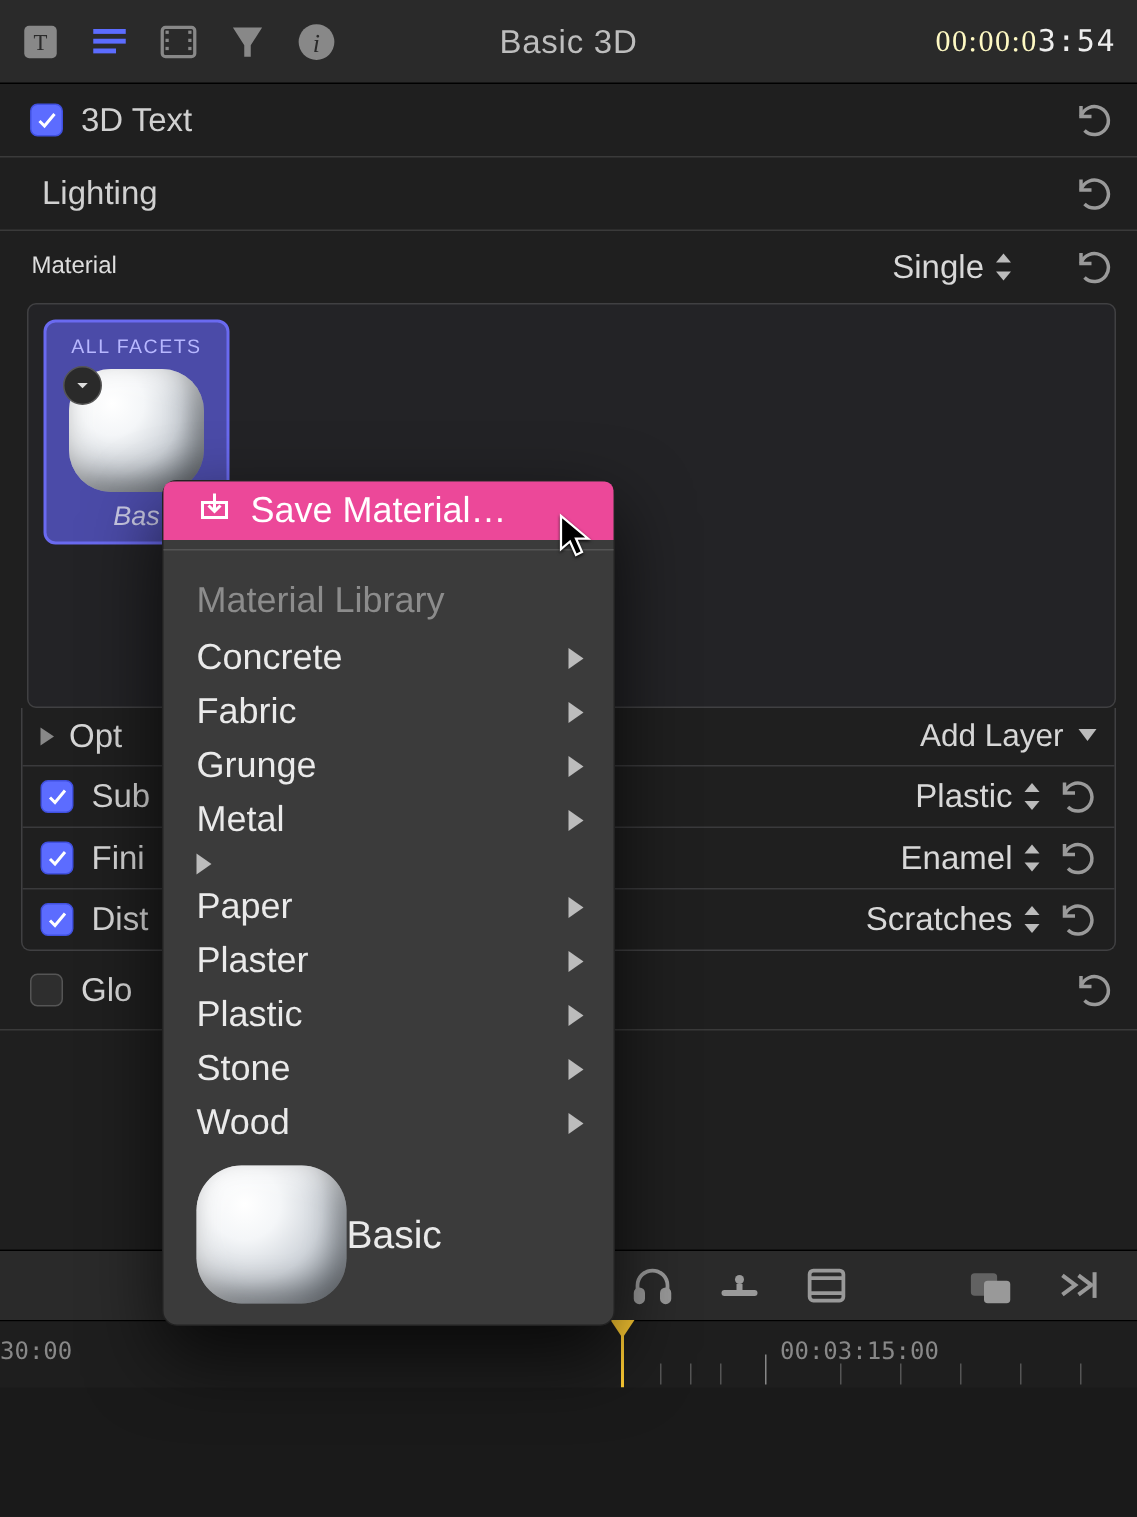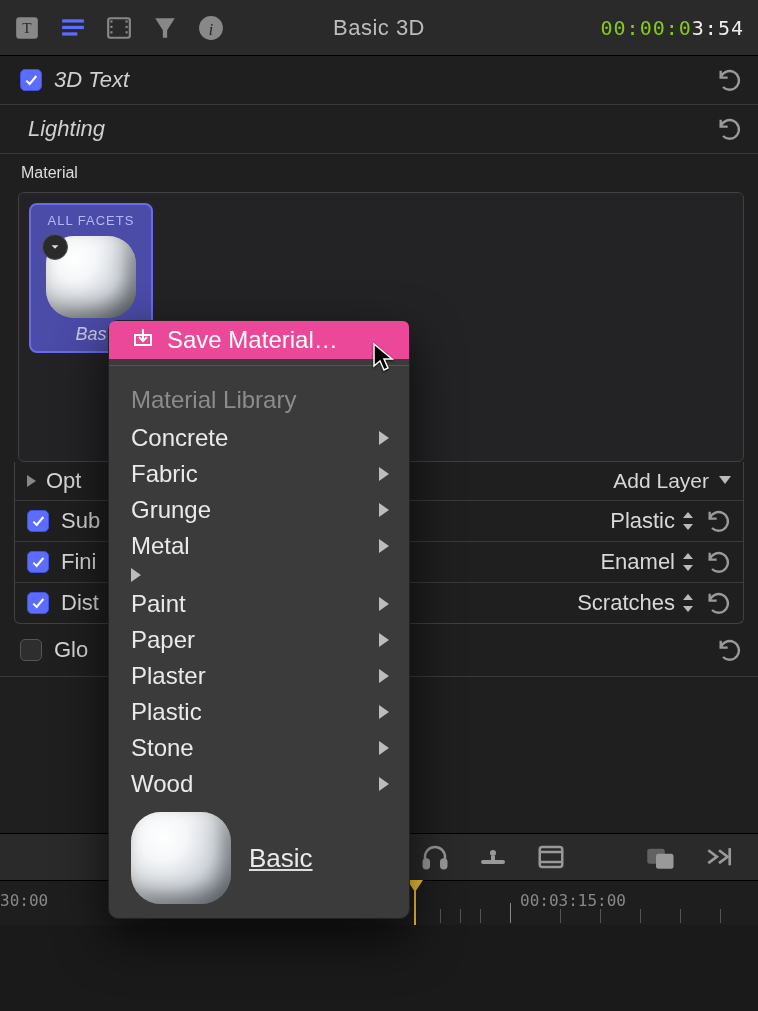--- a/index.html
+++ b/index.html
@@ -3,29 +3,29 @@
 <meta charset="utf-8">
 <style>
   * { box-sizing: border-box; margin: 0; padding: 0; }
   html, body { width: 758px; height: 1011px; background: #1f1f1f; font-family: -apple-system, "Helvetica Neue", Arial, sans-serif; color: #ddd; overflow: hidden; }
 
   
   .topbar { height: 56px; display: flex; align-items: center; padding: 0 14px; border-bottom: 1px solid #000; background: #2a2a2a; justify-content: space-between;}
   .topbar-left { display: flex; gap: 20px; align-items: center;}
   .topbar-title { flex:1; text-align:center; font-size:22px; color:#bdbdbd; letter-spacing:.5px; position:absolute; left:0; right:0; pointer-events:none;}
   .topbar-right { font-family: ui-monospace, Menlo, monospace; font-size:20px; letter-spacing:1px;}
-  .tc-dim { color:#84cc16;}
+  .tc-dim { color:#fef9c3;font-family:Liberation Serif, serif;}
   .tc-lit { color:#eee;}
 
   .tb-icon{ width:26px; height:26px; display:flex; align-items:center; justify-content:center; color:#888;}
   .tb-icon.active { color:#5c6cff;}
 
   
   .inspector { padding: 0; }
-  .section { border-bottom: 1px solid #3a3a3a; padding: 10px 14px 10px 20px; display:flex; align-items:center; justify-content:space-between;font-style:italic;}
+  .section { border-bottom: 1px solid #3a3a3a; padding: 10px 14px 10px 20px; display:flex; align-items:center; justify-content:space-between;}
   .section .lbl { font-size:22px; color:#d0d0d0;}
   .chk { width:22px; height:22px; border-radius:5px; background:#5c6cff; border:1px solid #4050e0; display:inline-flex; align-items:center; justify-content:center; margin-right:12px; flex-shrink:0;}
   .chk.empty{ background:#2e2e2e; border:1px solid #555;}
   .chk svg{ width:16px; height:16px; stroke:#fff; stroke-width:3; fill:none;}
   .row-left{display:flex;align-items:center;}
 
   .reset-arrow{ width:28px; height:28px; display:flex; align-items:center; justify-content:center; color:#9a9a9a;}
 
   .mat-row { display:flex; align-items:center; justify-content:space-between; padding:10px 14px 0 21px;}
   .dropdown-val { display:flex; align-items:center; gap:6px; font-size:22px; color:#d8d8d8;}
@@ -75,21 +75,21 @@
   .tl-body{ position:absolute; left:0; right:0; bottom:0; height:86px; background:#1a1a1a;}
 
   
   .menu{ position:absolute; left:108px; top:320px; width:302px; background:#3b3b3b; border:1px solid #222; border-radius:10px; box-shadow:0 20px 50px rgba(0,0,0,.7); padding-bottom:14px; z-index:50;}
   .menu-item{ display:flex; align-items:center; justify-content:space-between; padding:4px 20px 4px 22px; font-size:24px; color:#eaeaea;}
   .menu-item.sel{ background:#ec4899; color:#fff; border-radius:6px 6px 0 0;}
   .menu-item.header{ color:#8c8c8c; padding-top:14px; padding-bottom:6px;}
   .menu-sep{ height:1px; background:#555; margin:6px 0;}
   .submenu-arrow{ width:0;height:0;border-top:7px solid transparent;border-bottom:7px solid transparent;border-left:10px solid #bcbcbc;}
   .menu-save-ico{ margin-right:12px; }
-  .menu-basic{ display:flex; align-items:center; gap:18px; padding:10px 20px 0 22px;text-decoration:underline;}
+  .menu-basic{ display:flex; align-items:center; padding:10px 20px 0 22px;}
   .menu-basic .cube3d{ width:100px;height:92px;border-radius:30px;}
   .menu-basic-label{ font-size:26px; color:#eaeaea;}
 
   
   .cursor{ position:absolute; left:372px; top:342px; z-index:60;}
   .cursor svg{ filter: drop-shadow(0 1px 1px rgba(0,0,0,.8));}
 
 </style>
 </head>
 <body>
@@ -162,20 +162,32 @@
     <span class="reset-arrow">
       <svg viewBox="0 0 24 24" fill="none" stroke="currentColor" stroke-width="2">
           <path d="M4 10a8 8 0 1 1 2 8"></path>
           <polyline points="4 4 4 10 10 10"></polyline>
         </svg>
     </span>
   </div>
 
   <div class="mat-row">
     <span class="lbl">Material</span>
+    <div style="display:flex;align-items:center;gap:40px">
+      <span class="dropdown-val">
+        <span>Single</span>
+          <span class="updown"></span>
+      </span>
+      <span class="reset-arrow">
+        <svg viewBox="0 0 24 24" fill="none" stroke="currentColor" stroke-width="2">
+            <path d="M4 10a8 8 0 1 1 2 8"></path>
+            <polyline points="4 4 4 10 10 10"></polyline>
+          </svg>
+      </span>
+    </div>
   </div>
 
   <div class="well">
     <div class="facet-thumb">
       <div class="facet-title">ALL FACETS</div>
       <div class="sphere-wrap">
         <div class="cube3d"></div>
         <div class="disclose">
           <svg viewBox="0 0 24 24">
               <path d="M6 9l6 6 6-6z"></path>
@@ -373,24 +385,20 @@
         <span class="submenu-arrow"></span>
       </div>
       <div class="menu-item">
         <span>Metal</span>
         <span class="submenu-arrow"></span>
       </div>
       <div class="menu-item">
         <span class="submenu-arrow"></span>
       </div>
       <div class="menu-item">
-        <span>Paint</span>
-        <span class="submenu-arrow"></span>
-      </div>
-      <div class="menu-item">
         <span>Paper</span>
         <span class="submenu-arrow"></span>
       </div>
       <div class="menu-item">
         <span>Plaster</span>
         <span class="submenu-arrow"></span>
       </div>
       <div class="menu-item">
         <span>Plastic</span>
         <span class="submenu-arrow"></span>

